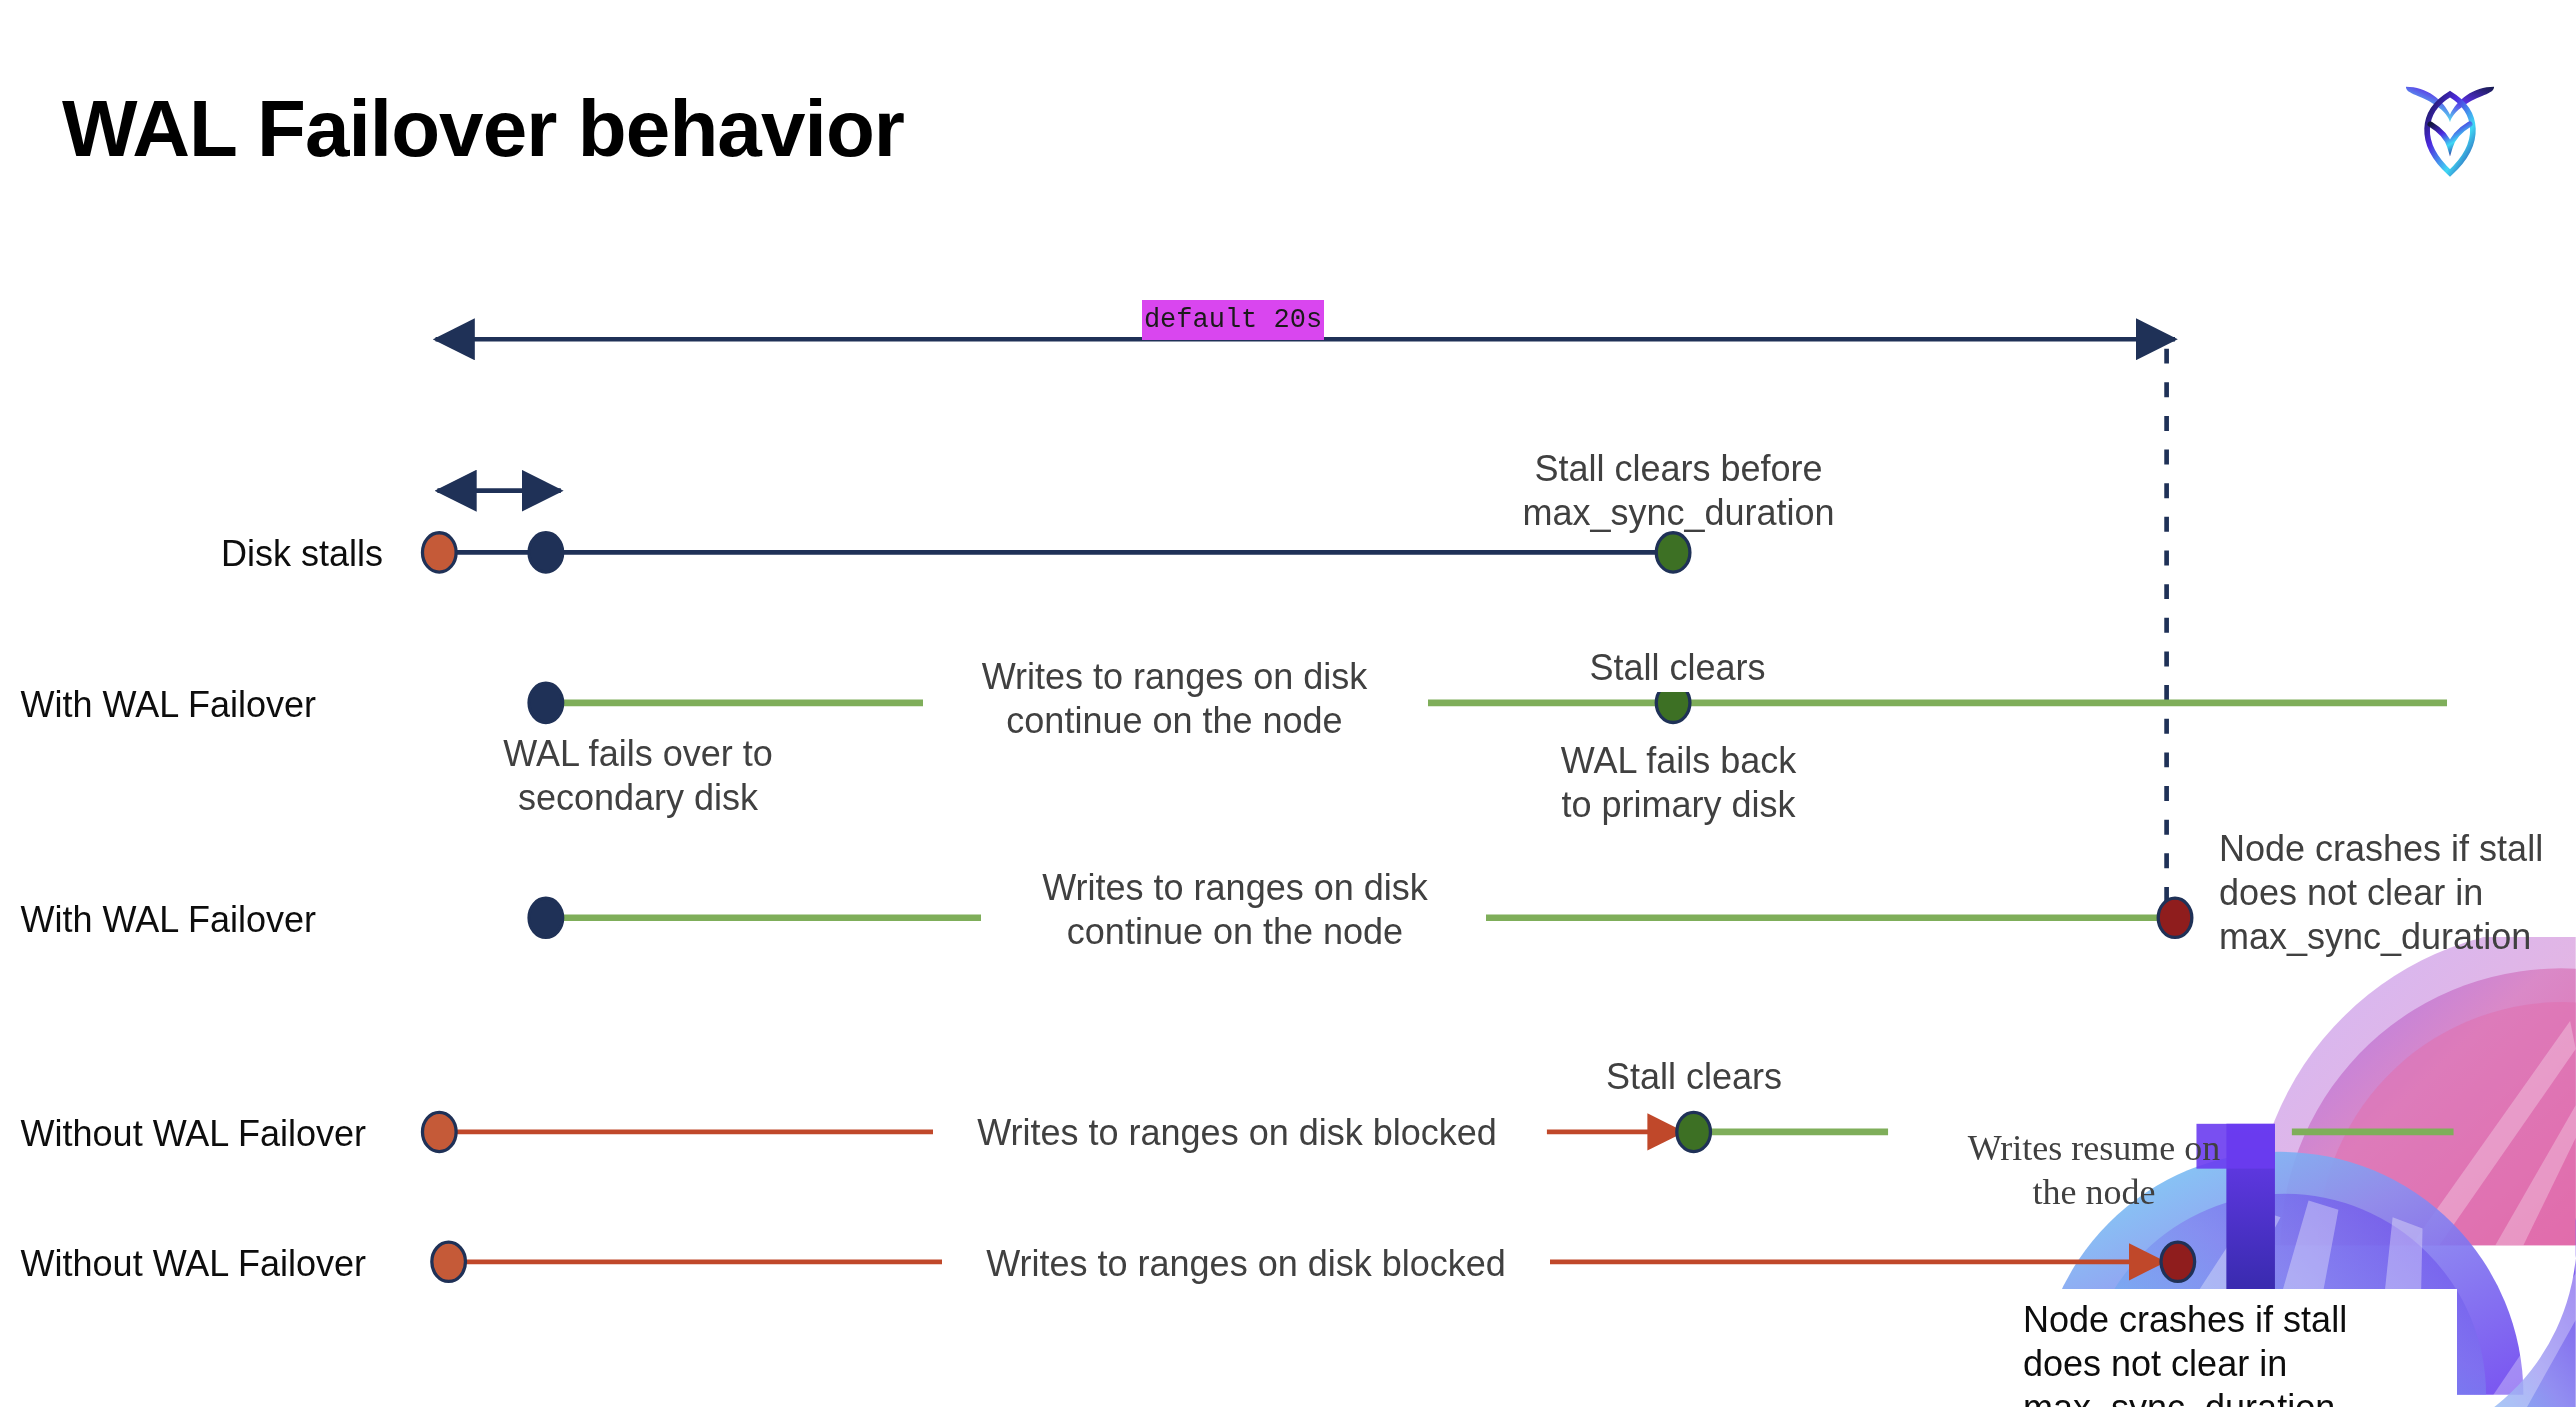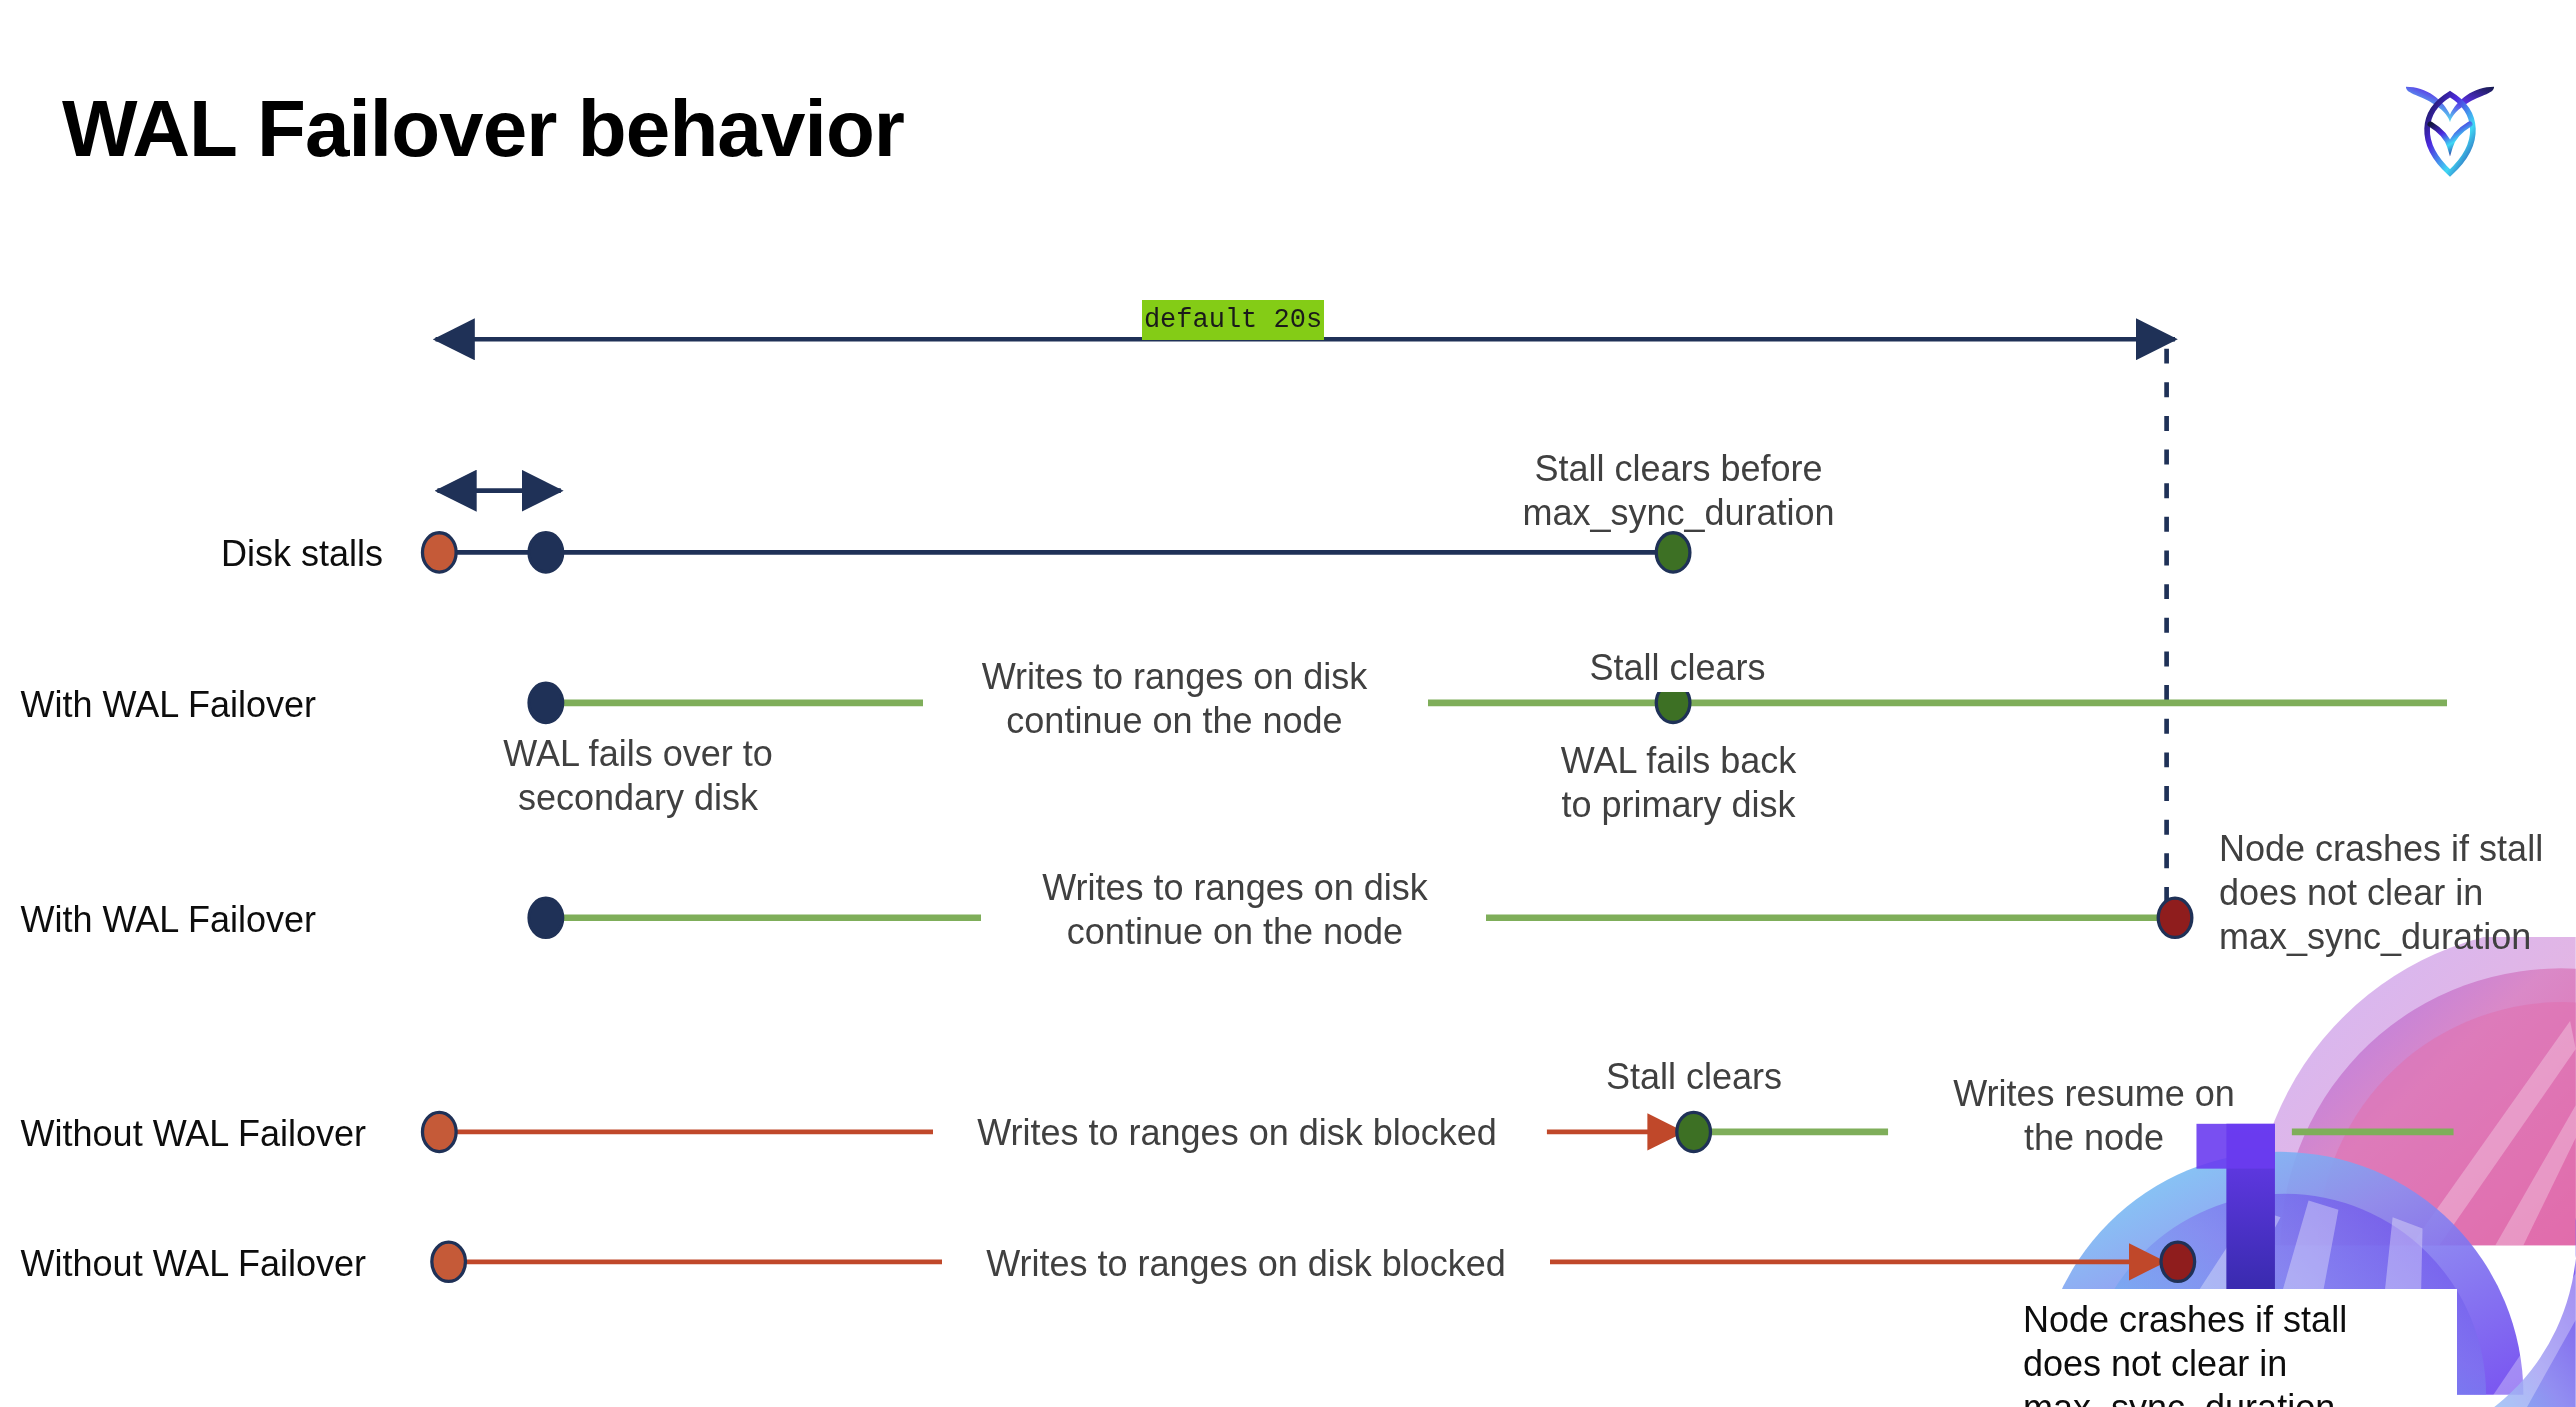--- a/index.html
+++ b/index.html
@@ -79,21 +79,21 @@
 
   .code-label {
     position: absolute;
     font-family: "Liberation Mono", monospace;
     font-size: 27px;
     color: #1a1a1a;
     line-height: 1.42;
     white-space: nowrap;
   }
   .code-label span {
-    background: #84cc16;
+    background: #d946ef;
     padding: 0.9px 1.9px;
     display: inline-block;
   }
 
   .row-label {
     position: absolute;
     font-size: 36px;
     color: #0d0d0d;
     white-space: nowrap;
     line-height: 1.2;
@@ -314,21 +314,21 @@
 
   <div class="note left-align" style="left:2219px; top:787px; width:348px; text-align:left;">Node crashes if stall
 does not clear in
 max_sync_duration</div>
 
   <div class="label-mask" style="left:933px; top:1066px; width:608px; height:54px;"></div>
   <div class="note" style="left:935px; top:1071px; width:604px;">Writes to ranges on disk  blocked</div>
 
   <div class="note" style="left:1496px; top:1015px; width:396px;">Stall clears</div>
 
-  <div class="note" style="left:1907px; top:1032px; width:374px;">Writes resume on
+  <div class="note" style="left:1907px; top:1087px; width:374px;font-family:Liberation Serif, serif;">Writes resume on
 the node</div>
 
   <div class="label-mask" style="left:942px; top:1196px; width:608px; height:54px;"></div>
   <div class="note" style="left:944px; top:1202px; width:604px;">Writes to ranges on disk  blocked</div>
 
   <div class="note-box" style="left:2010px; top:1249px; width:421px;">Node crashes if stall
 does not clear in
 max_sync_duration</div>
 
   <div id="bottom-bar"></div>

